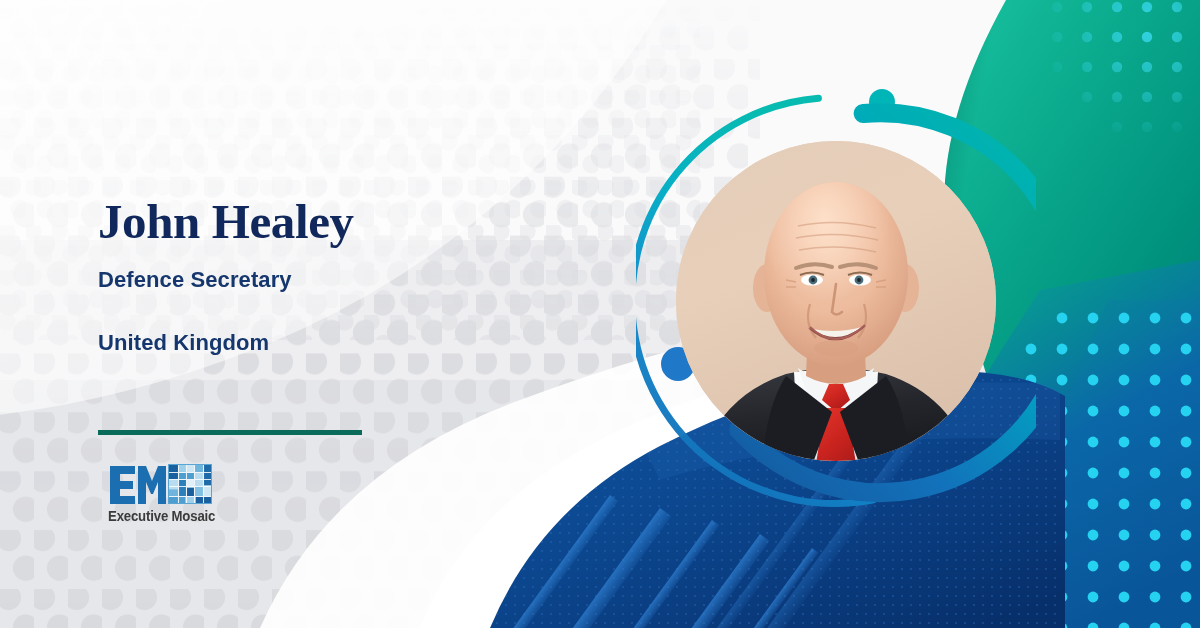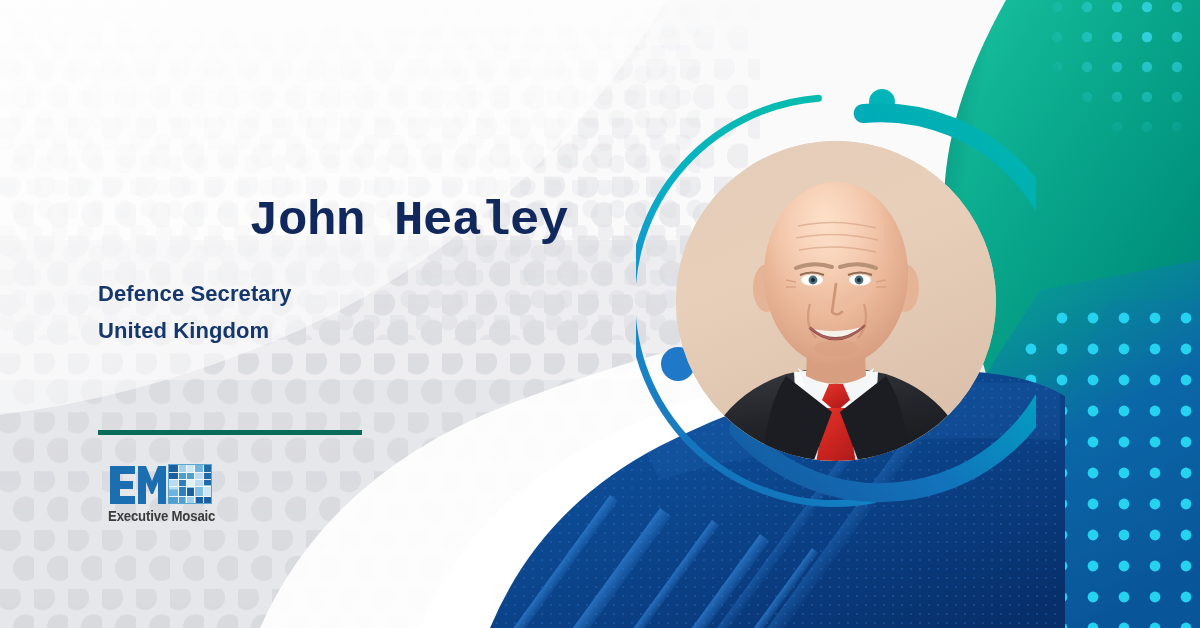--- a/index.html
+++ b/index.html
@@ -20,30 +20,29 @@
   #bg-scatter-dots { opacity:1; }
   #bg-soft-swoosh { }
 
   
   #text-block {
     position:absolute; left:98px; top:196px; width:470px;
   }
   #person-name {
     font-size:49px; font-weight:bold; color:#11285c;
     letter-spacing:-0.4px; line-height:1.05;
-    font-family:Liberation Mono, monospace;
-    text-align:right;
+    font-family:Liberation Serif, serif;
   }
   #person-title {
-    margin-top:34px;
+    margin-top:20px;
     font-size:22px; font-weight:bold; color:#15376d;
     letter-spacing:0.1px;
   }
   #person-country {
-    margin-top:11px;
+    margin-top:37px;
     font-size:22px; font-weight:bold; color:#15376d;
     letter-spacing:0.1px;
   }
   #divider-rule {
     position:absolute; left:98px; top:430px; width:264px; height:5px;
     background:#0a6b5a;
   }
 
   
   #logo { position:absolute; left:108px; top:464px; width:122px; height:62px; }

